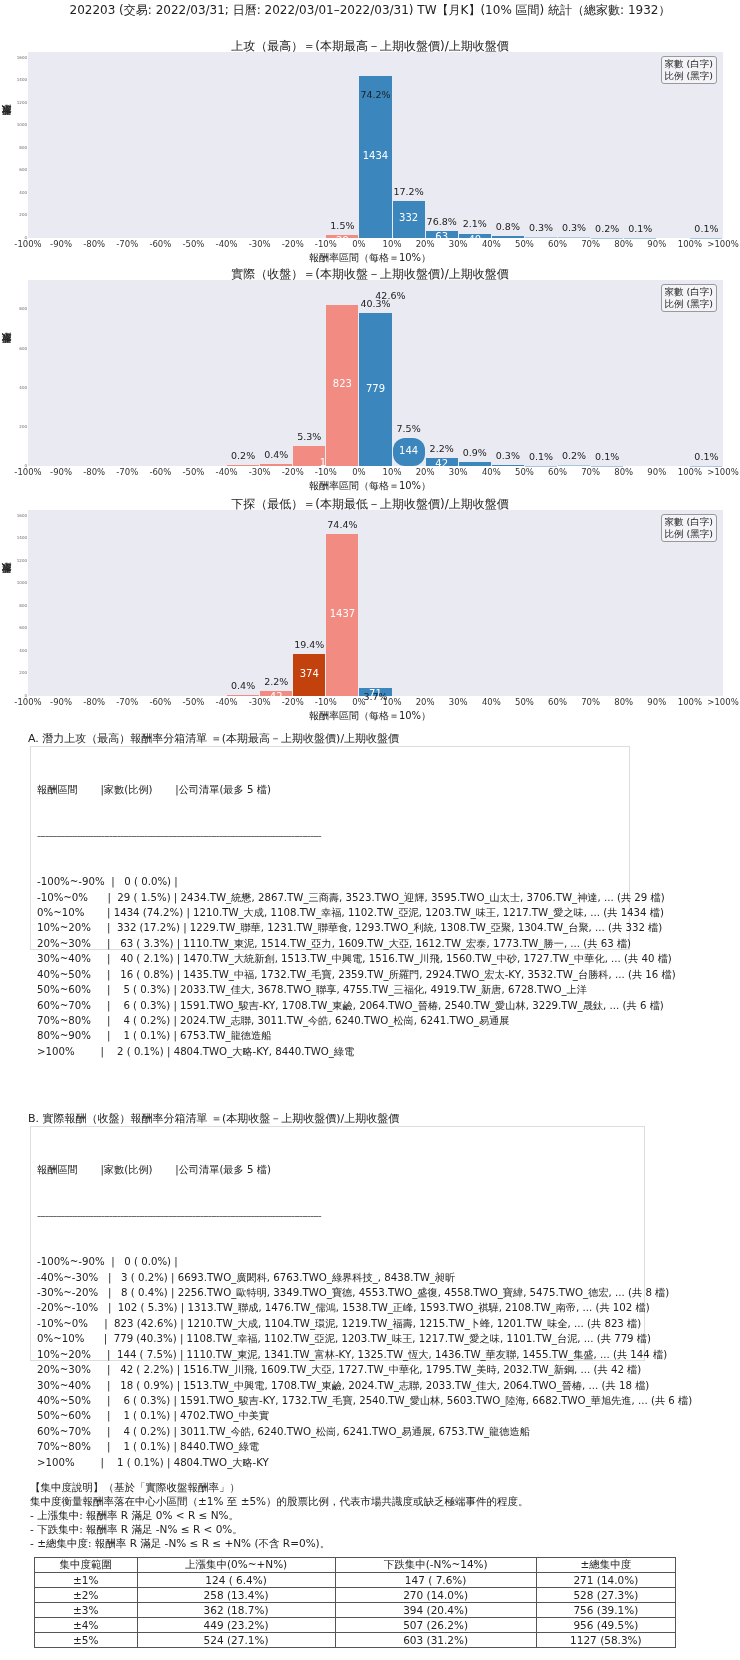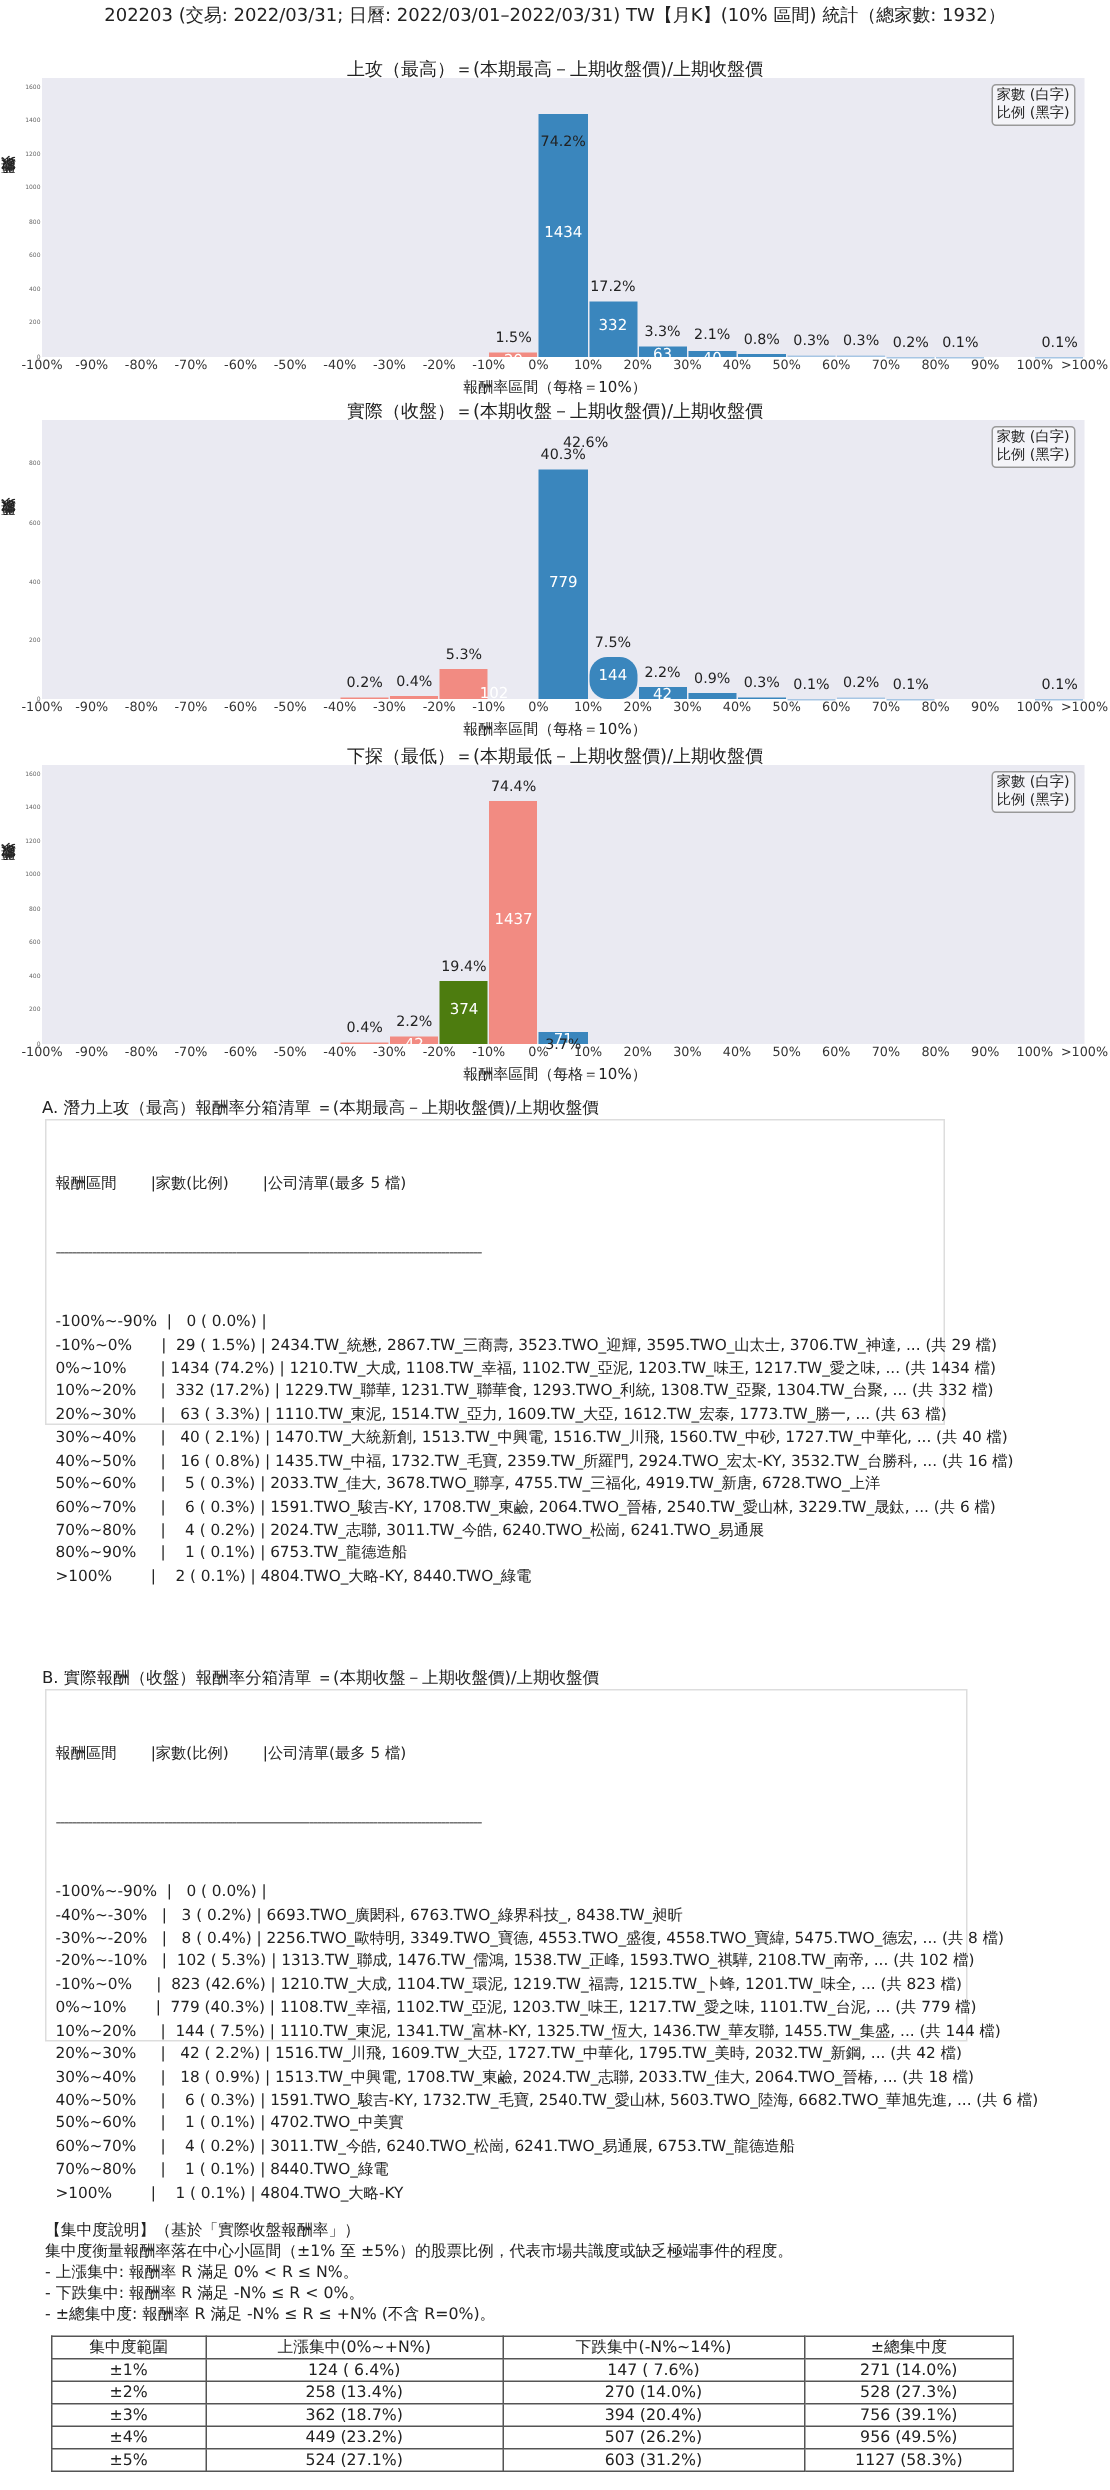--- a/index.html
+++ b/index.html
@@ -48,21 +48,21 @@
         <div class="bar-count" style="top: 73.8255px;">1434</div>
       </div>
       <div class="bar-pct" style="left: 347.5px; top: 9.34909px; margin-top: 28px;">74.2%</div>
       <div class="bar" style="left: 364.548px; width: 32.0952px; height: 37.4255px; background: rgb(58, 134, 189);">
         <div class="bar-count" style="top: 11.7127px;">332</div>
       </div>
       <div class="bar-pct" style="left: 380.595px; top: 133.575px;">17.2%</div>
       <div class="bar" style="left: 397.643px; width: 32.0952px; height: 7.10182px; background: rgb(58, 134, 189);">
         <div class="bar-count" style="top: 0px;">63</div>
       </div>
-      <div class="bar-pct" style="left: 413.69px; top: 163.898px;">3.3%</div>
+      <div class="bar-pct" style="left: 413.69px; top: 163.898px;">76.8%</div>
       <div class="bar" style="left: 430.738px; width: 32.0952px; height: 4.50909px; background: rgb(58, 134, 189);">
         <div class="bar-count" style="top: 0px;">40</div>
       </div>
       <div class="bar-pct" style="left: 446.786px; top: 166.491px;">2.1%</div>
       <div class="bar" style="left: 463.833px; width: 32.0952px; height: 1.80364px; background: rgb(58, 134, 189);"></div>
       <div class="bar-pct" style="left: 479.881px; top: 169.196px;">0.8%</div>
       <div class="bar" style="left: 496.929px; width: 32.0952px; height: 0.563636px; background: rgb(167, 198, 228);"></div>
       <div class="bar-pct" style="left: 512.976px; top: 170.436px;">0.3%</div>
       <div class="bar" style="left: 530.024px; width: 32.0952px; height: 0.676364px; background: rgb(167, 198, 228);"></div>
       <div class="bar-pct" style="left: 546.071px; top: 170.324px;">0.3%</div>
@@ -122,20 +122,23 @@
       <div class="bar" style="left: 132.881px; width: 32.0952px; height: 0px; background: rgb(242, 139, 130);"></div>
       <div class="bar" style="left: 165.976px; width: 32.0952px; height: 0px; background: rgb(242, 139, 130);"></div>
       <div class="bar" style="left: 199.071px; width: 32.0952px; height: 0.587368px; background: rgb(242, 139, 130);"></div>
       <div class="bar-pct" style="left: 215.119px; top: 170.413px;">0.2%</div>
       <div class="bar" style="left: 232.167px; width: 32.0952px; height: 1.56632px; background: rgb(242, 139, 130);"></div>
       <div class="bar-pct" style="left: 248.214px; top: 169.434px;">0.4%</div>
       <div class="bar" style="left: 265.262px; width: 32.0952px; height: 19.9705px; background: rgb(242, 139, 130);">
         <div class="bar-count" style="top: 11px; margin-left: 20px;">102</div>
       </div>
       <div class="bar-pct" style="left: 281.31px; top: 151.029px;">5.3%</div>
+      <div class="bar" style="left: 298.357px; width: 32.0952px; height: 161.135px; background: rgb(242, 139, 130);">
+        <div class="bar-count" style="top: 73.5674px;">823</div>
+      </div>
       <div class="bar-pct" style="left: 314.405px; top: 9.86526px; margin-left: 48px;">42.6%</div>
       <div class="bar" style="left: 331.452px; width: 32.0952px; height: 152.52px; background: rgb(58, 134, 189);">
         <div class="bar-count" style="top: 69.26px;">779</div>
       </div>
       <div class="bar-pct" style="left: 347.5px; top: 18.48px;">40.3%</div>
       <div class="bar" style="left: 364.548px; width: 32.0952px; height: 28.1937px; background: rgb(58, 134, 189); border-radius: 12px;">
         <div class="bar-count" style="top: 7.09684px;">144</div>
       </div>
       <div class="bar-pct" style="left: 380.595px; top: 142.806px;">7.5%</div>
       <div class="bar" style="left: 397.643px; width: 32.0952px; height: 8.22316px; background: rgb(58, 134, 189);">
@@ -199,21 +202,21 @@
       <div class="bar" style="left: 66.6905px; width: 32.0952px; height: 0px; background: rgb(242, 139, 130);"></div>
       <div class="bar" style="left: 99.7857px; width: 32.0952px; height: 0px; background: rgb(242, 139, 130);"></div>
       <div class="bar" style="left: 132.881px; width: 32.0952px; height: 0px; background: rgb(242, 139, 130);"></div>
       <div class="bar" style="left: 165.976px; width: 32.0952px; height: 0px; background: rgb(242, 139, 130);"></div>
       <div class="bar" style="left: 199.071px; width: 32.0952px; height: 0.901818px; background: rgb(242, 139, 130);"></div>
       <div class="bar-pct" style="left: 215.119px; top: 170.098px;">0.4%</div>
       <div class="bar" style="left: 232.167px; width: 32.0952px; height: 4.73455px; background: rgb(242, 139, 130);">
         <div class="bar-count" style="top: 0px;">42</div>
       </div>
       <div class="bar-pct" style="left: 248.214px; top: 166.265px;">2.2%</div>
-      <div class="bar" style="left: 265.262px; width: 32.0952px; height: 42.16px; background: #4d7c0f; padding-left: 12px;">
+      <div class="bar" style="left: 265.262px; width: 32.0952px; height: 42.16px; background: #c2410c; padding-left: 12px;">
         <div class="bar-count" style="top: 14.08px;">374</div>
       </div>
       <div class="bar-pct" style="left: 281.31px; top: 128.84px;">19.4%</div>
       <div class="bar" style="left: 298.357px; width: 32.0952px; height: 161.989px; background: rgb(242, 139, 130);">
         <div class="bar-count" style="top: 73.9945px;">1437</div>
       </div>
       <div class="bar-pct" style="left: 314.405px; top: 9.01091px;">74.4%</div>
       <div class="bar" style="left: 331.452px; width: 32.0952px; height: 8.00364px; background: rgb(58, 134, 189);">
         <div class="bar-count" style="top: 0px;">71</div>
       </div>

